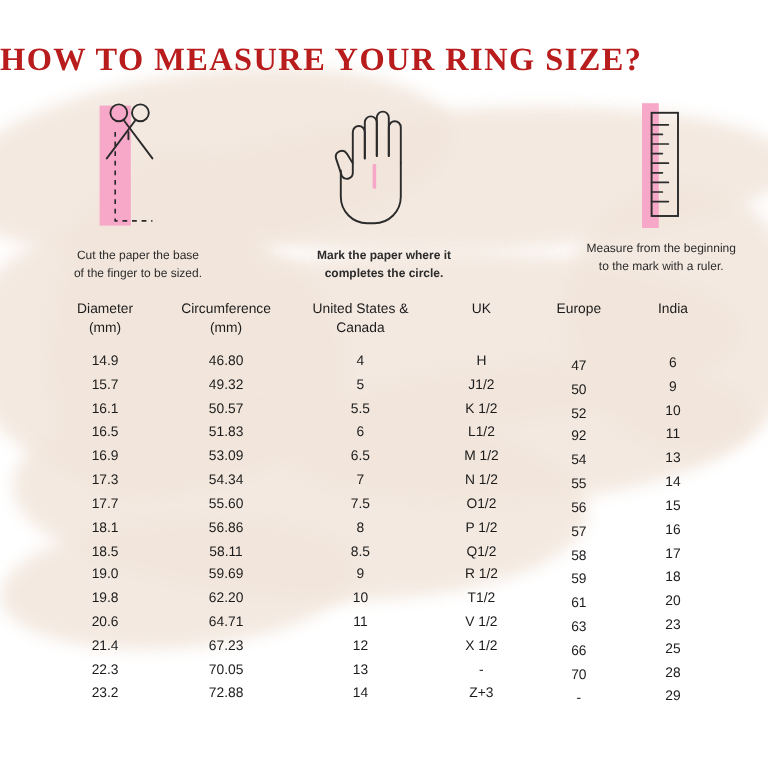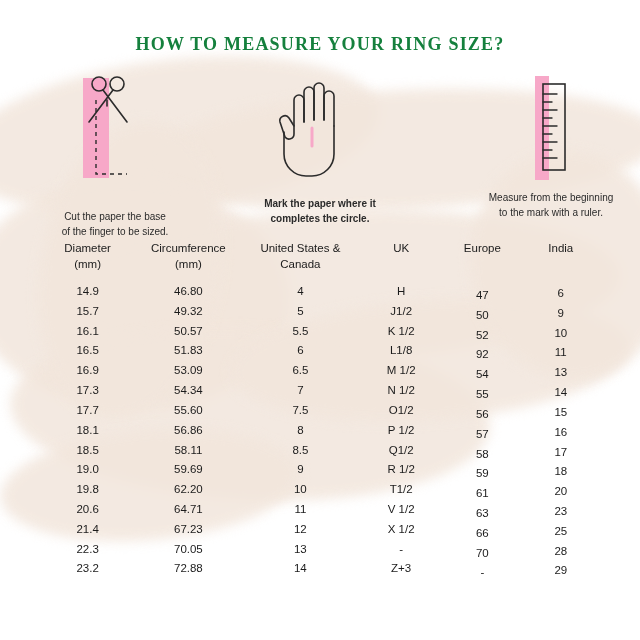--- a/index.html
+++ b/index.html
@@ -36,26 +36,25 @@
   .brush.b6 { left: 230px; top: 300px; width: 400px; height: 120px; transform: rotate(-4deg); }
   .brush.b7 { left: 0px; top: 430px; width: 300px; height: 110px; transform: rotate(-5deg); }
   .brush.b8 { left: 40px; top: 120px; width: 180px; height: 300px; transform: rotate(10deg); }
   .brush.b9 { left: 470px; top: 150px; width: 200px; height: 230px; transform: rotate(-9deg); }
 
   .content { position: relative; z-index: 5; }
 
   h1.title {
     margin: 0;
     padding: 34px 0 0 0;
-    text-align: center;
     font-family: "Liberation Serif", serif;
-    font-size: 18px;
+    font-size: 27px;
     font-weight: bold;
     letter-spacing: 1.2px;
-    color: #15803d;
+    color: #b91c1c;
   }
 
   .steps {
     position: relative;
     height: 160px;
     margin-top: 14px;
   }
   .step {
     position: absolute;
     top: 0;
@@ -68,21 +67,21 @@
     justify-content: center;
   }
   .step .cap {
     font-size: 10px;
     line-height: 1.45;
     color: #2b2b2b;
   }
   .step1 { left: 20px; width: 190px; }
   .step2 { left: 225px; width: 190px; font-weight: bold; }
   .step3 { left: 456px; width: 190px; }
-  .step1 .cap { margin-top: 21px; }
+  .step1 .cap { margin-top: 8px; }
   .step2 .cap { margin-top: 8px; }
   .step3 .cap { margin-top: 2px; }
 
   table.sizes {
     position: relative;
     width: 560px;
     margin: 10px auto 0 auto;
     border-collapse: collapse;
   }
   table.sizes th {
@@ -226,21 +225,21 @@
             <td class="c1">50.57</td>
             <td class="c2">5.5</td>
             <td class="c3">K 1/2</td>
             <td class="c4">52</td>
             <td class="c5">10</td>
           </tr>
           <tr>
             <td class="c0">16.5</td>
             <td class="c1">51.83</td>
             <td class="c2">6</td>
-            <td class="c3">L1/8</td>
+            <td class="c3">L1/2</td>
             <td class="c4">92</td>
             <td class="c5">11</td>
           </tr>
           <tr>
             <td class="c0">16.9</td>
             <td class="c1">53.09</td>
             <td class="c2">6.5</td>
             <td class="c3">M 1/2</td>
             <td class="c4">54</td>
             <td class="c5">13</td>

